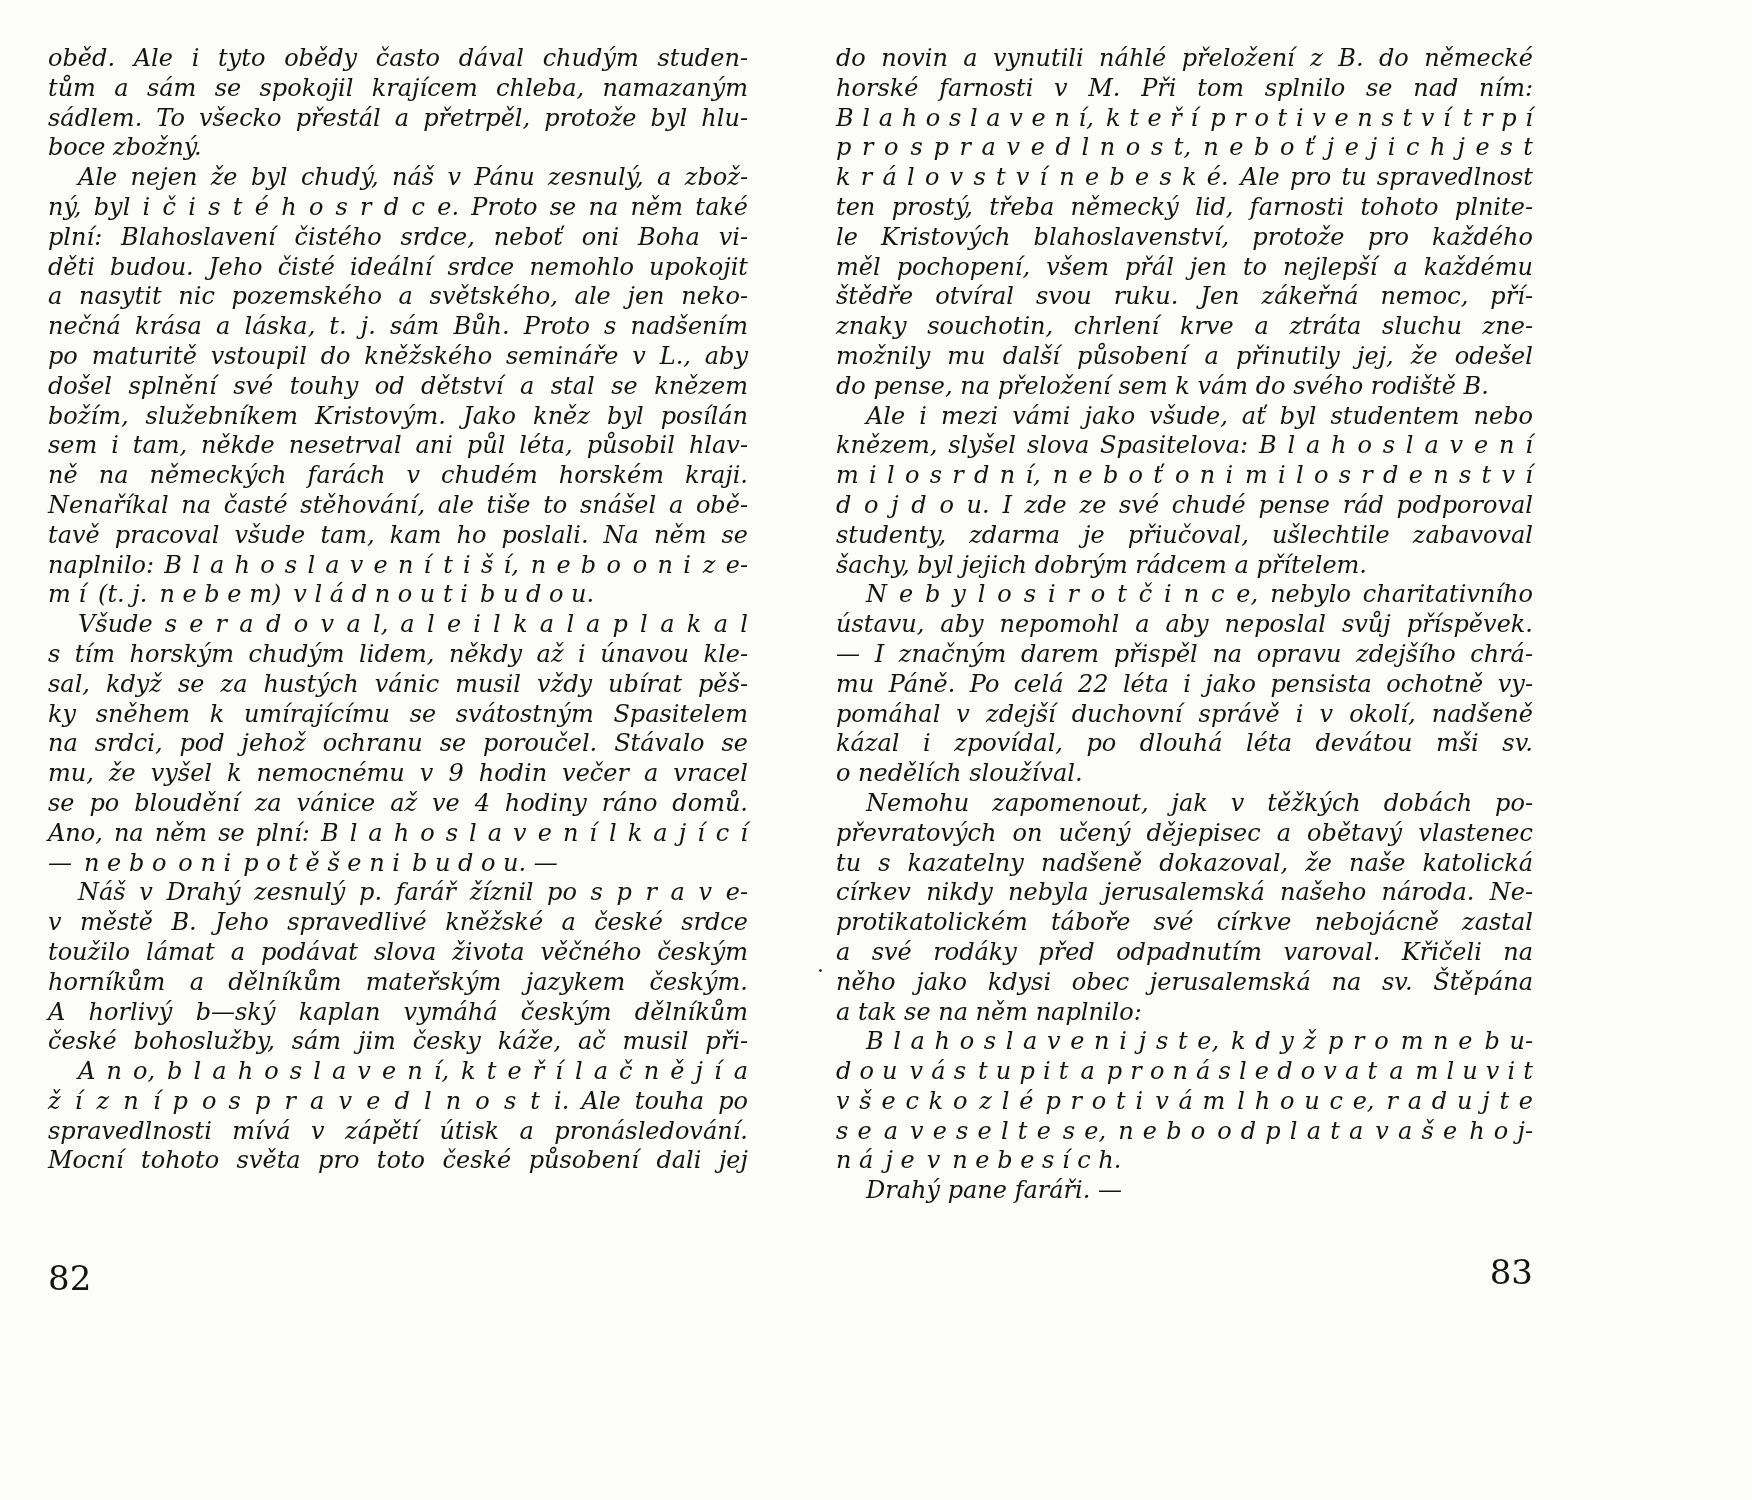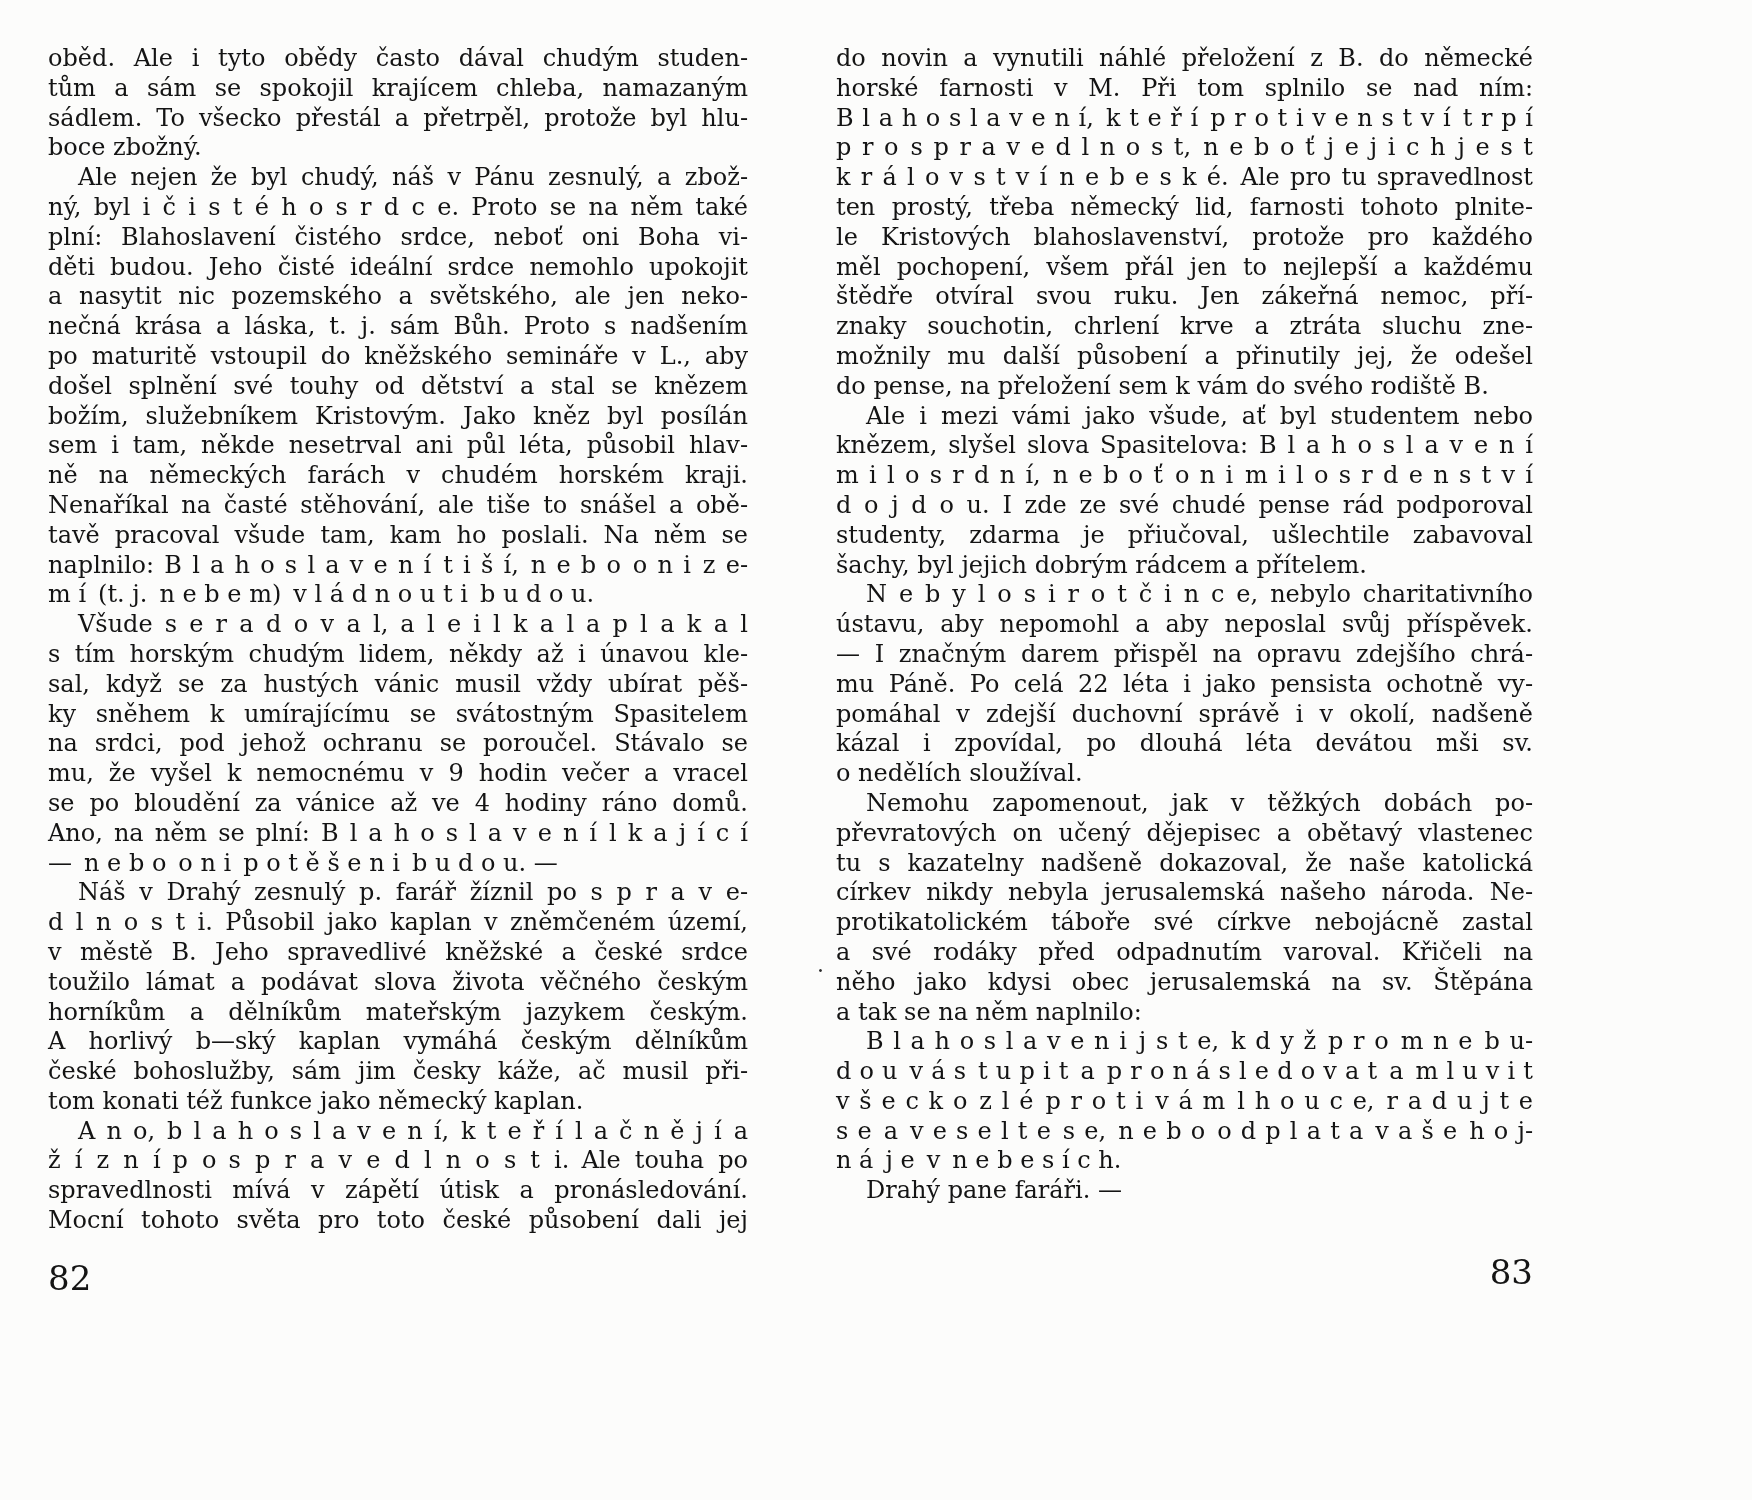--- a/index.html
+++ b/index.html
@@ -14,20 +14,21 @@
     background: #fcfcfb;
     color: #141414;
     font-family: "DejaVu Serif", "Liberation Serif", serif;
     overflow: hidden;
   }
   .col {
     position: absolute;
     top: 44px;
     font-size: 24px;
     line-height: 29.8px;
+    font-style: italic;
   }
   .col-left  { left: 48px;  width: 700px; }
   .col-right { left: 836px; width: 697px; }
   .line {
     text-align: justify;
     text-align-last: justify;
     transform-origin: 0 50%;
     height: 29.8px;
   }
   .line.ind  { text-indent: 30px; }
@@ -73,27 +74,25 @@
       <div class="line ind" style="">Všude s e r a d o v a l, a l e i l k a l a p l a k a l</div>
       <div class="line" style="">s tím horským chudým lidem, někdy až i únavou kle-</div>
       <div class="line" style="">sal, když se za hustých vánic musil vždy ubírat pěš-</div>
       <div class="line" style="">ky sněhem k umírajícímu se svátostným Spasitelem</div>
       <div class="line" style="">na srdci, pod jehož ochranu se poroučel. Stávalo se</div>
       <div class="line" style="">mu, že vyšel k nemocnému v 9 hodin večer a vracel</div>
       <div class="line" style="">se po bloudění za vánice až ve 4 hodiny ráno domů.</div>
       <div class="line" style="">Ano, na něm se plní: B l a h o s l a v e n í l k a j í c í</div>
       <div class="line no-j" style="">— n e b o o n i p o t ě š e n i b u d o u. —</div>
       <div class="line ind" style="">Náš v Drahý zesnulý p. farář žíznil po s p r a v e-</div>
-      <div class="line" style="">d l n o s t i. Působil jako kaplan v zněmčeném území,</div>
       <div class="line" style="">v městě B. Jeho spravedlivé kněžské a české srdce</div>
       <div class="line" style="">toužilo lámat a podávat slova života věčného českým</div>
       <div class="line" style="">horníkům a dělníkům mateřským jazykem českým.</div>
       <div class="line" style="">A horlivý b—ský kaplan vymáhá českým dělníkům</div>
       <div class="line" style="">české bohoslužby, sám jim česky káže, ač musil při-</div>
-      <div class="line no-j" style="">tom konati též funkce jako německý kaplan.</div>
       <div class="line ind" style="">A n o, b l a h o s l a v e n í, k t e ř í l a č n ě j í a</div>
       <div class="line" style="">ž í z n í p o s p r a v e d l n o s t i. Ale touha po</div>
       <div class="line" style="">spravedlnosti mívá v zápětí útisk a pronásledování.</div>
       <div class="line" style="">Mocní tohoto světa pro toto české působení dali jej</div>
     </div>
   <div class="col col-right">
       <div class="line" style="">do novin a vynutili náhlé přeložení z B. do německé</div>
       <div class="line" style="">horské farnosti v M. Při tom splnilo se nad ním:</div>
       <div class="line" style="">B l a h o s l a v e n í, k t e ř í p r o t i v e n s t v í t r p í</div>
       <div class="line" style="">p r o s p r a v e d l n o s t, n e b o ť j e j i c h j e s t</div>

